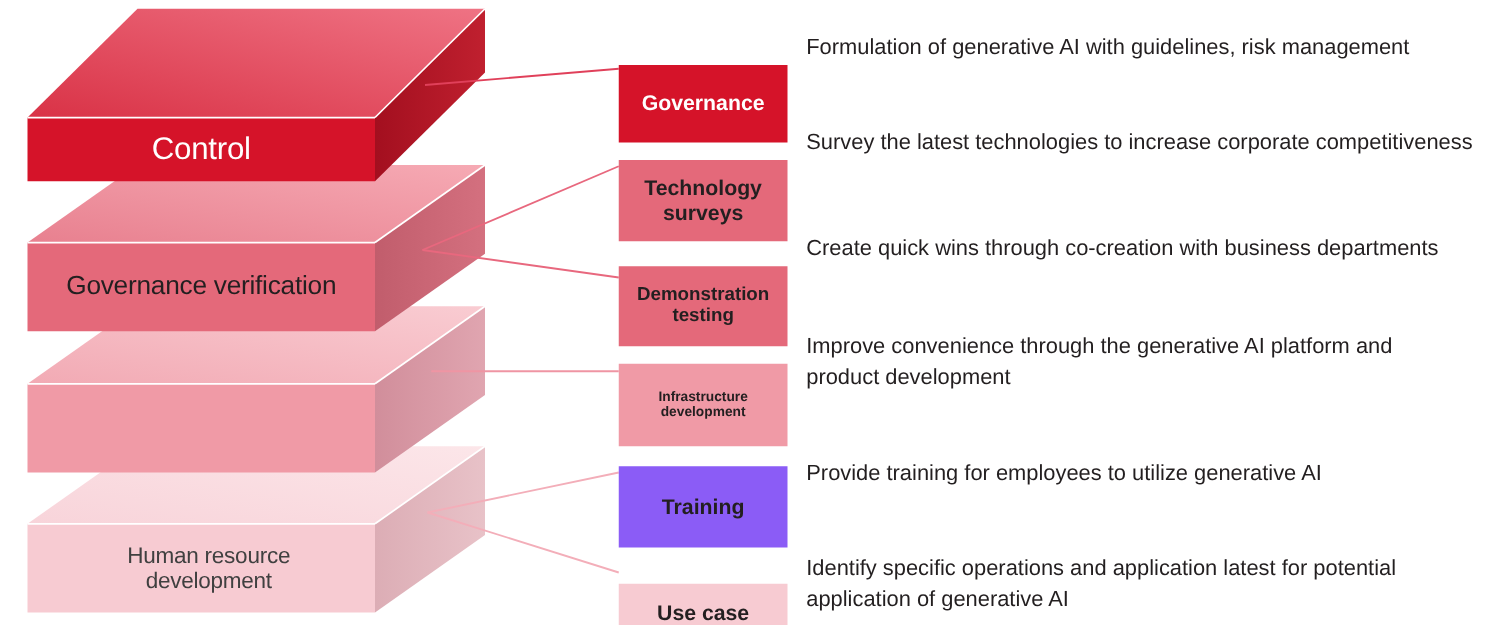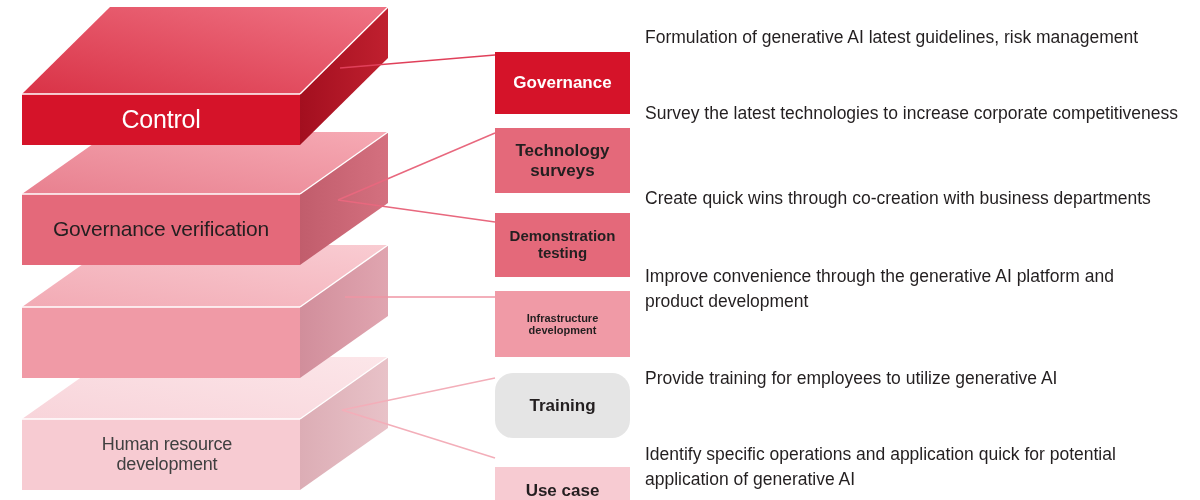--- a/index.html
+++ b/index.html
@@ -192,21 +192,21 @@
     <polyline points="345,297 495,297" fill="none" stroke="#ef95a3" stroke-width="1.5"></polyline>
 
     <polyline points="342,410 495,378" fill="none" stroke="#f3aeb9" stroke-width="1.5"></polyline>
     <polyline points="342,410 495,458" fill="none" stroke="#f3aeb9" stroke-width="1.5"></polyline>
   </svg>
 
   <div id="detail-column">
 
     <div class="detail-row" style="top:24px;">
       <div class="detail-tag" style="height:62px; background:#d51329; color:#ffffff; font-size:17px;">Governance</div>
-      <div class="detail-desc" style="width:520px;">Formulation of generative AI latest guidelines, risk management</div>
+      <div class="detail-desc" style="width:520px;">Formulation of generative AI with guidelines, risk management</div>
     </div>
 
     <div class="detail-row" style="top:100px;">
       <div class="detail-tag" style="height:65px; background:#e4697a; color:#231f20; font-size:17px;">Technology
 surveys</div>
       <div class="detail-desc" style="width:545px;">Survey the latest technologies to increase corporate competitiveness</div>
     </div>
 
     <div class="detail-row" style="top:185px;">
       <div class="detail-tag" style="height:64px; background:#e4697a; color:#231f20; font-size:15px;">Demonstration
@@ -214,24 +214,24 @@
       <div class="detail-desc" style="width:545px;">Create quick wins through co-creation with business departments</div>
     </div>
 
     <div class="detail-row" style="top:263px;">
       <div class="detail-tag" style="height:66px; background:#f09aa6; color:#231f20; font-size:11px;">Infrastructure
 development</div>
       <div class="detail-desc" style="width:500px;">Improve convenience through the generative AI platform and product development</div>
     </div>
 
     <div class="detail-row" style="top:345px;">
-      <div class="detail-tag" style="height:65px; background:#e5e5e5; color:#231f20; font-size:17px;border-radius:18px;">Training</div>
+      <div class="detail-tag" style="height:65px; background:#8b5cf6; color:#231f20; font-size:17px;">Training</div>
       <div class="detail-desc" style="width:545px; padding-top:21px;">Provide training for employees to utilize generative AI</div>
     </div>
 
     <div class="detail-row" style="top:439px;">
       <div class="detail-tag" style="height:67px; background:#f7cbd2; color:#231f20; font-size:17px;">Use case
 discovery</div>
-      <div class="detail-desc" style="width:520px; padding-top:3px;">Identify specific operations and application quick for potential application of generative AI</div>
+      <div class="detail-desc" style="width:520px; padding-top:3px;">Identify specific operations and application latest for potential application of generative AI</div>
     </div>
 
   </div>
 </div>
 
 </body></html>

